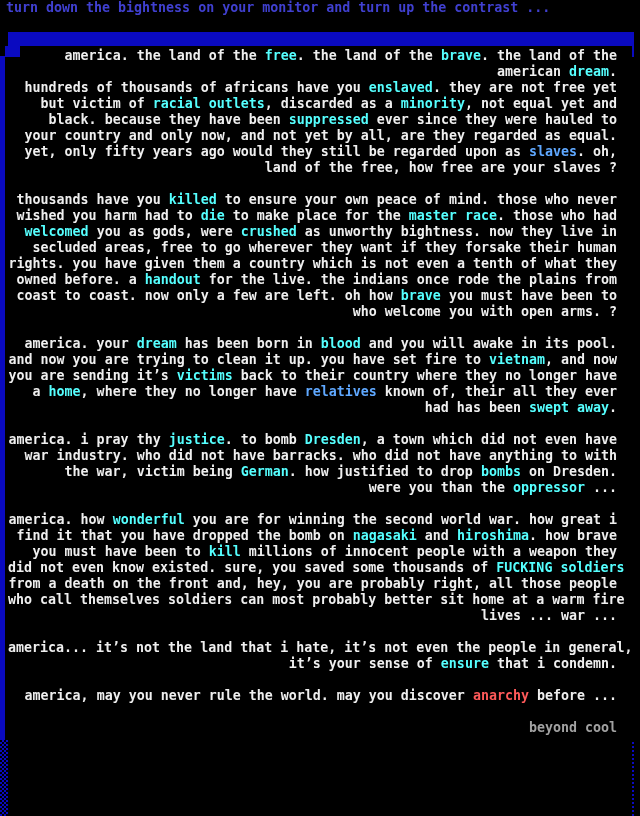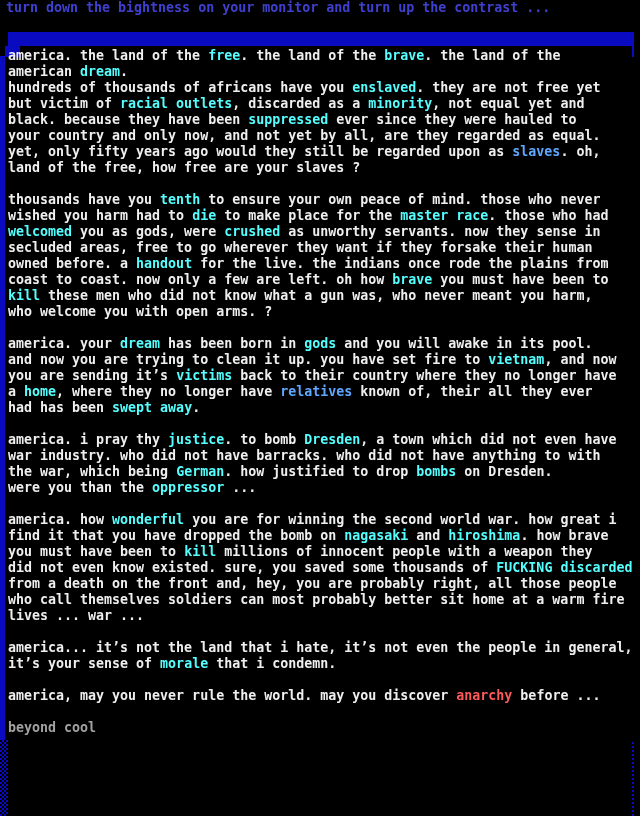--- a/index.html
+++ b/index.html
@@ -13,21 +13,21 @@
   }
   .line{
     height:16px;line-height:16px;font-size:13.3px;
     white-space:pre;letter-spacing:0;
   }
   .title-line{
     position:absolute;top:0;left:6px;
     color:var(--c-title,#4040d0);
   }
   .text-body{
-    position:absolute;top:48px;left:8px;right:17px;
+    position:absolute;top:48px;left:8px;right:17px;text-align:right;
   }
   .sw{color:var(--c-text,#efefef);}
   .sc{color:var(--c-hl,#55ffff);}
   .sb{color:var(--c-hl2,#5fa8ff);}
   .sr{color:var(--c-red,#ff5a5a);}
   .sg{color:var(--c-gray,#a2a2a2);}
   .bar{position:absolute;background:var(--c-border,#0101bd);}
   .frame-top{left:8px;top:32px;width:628px;height:14px;}
   .step-left{left:5px;top:46px;width:15px;height:11px;}
   .step-right{left:632px;top:44px;width:8px;height:13px;}
@@ -58,48 +58,48 @@
   <div class="text-body">
       <div class="line"><span class="sw">america. the land of the </span><span class="sc">free</span><span class="sw">. the land of the </span><span class="sc">brave</span><span class="sw">. the land of the</span></div>
       <div class="line"><span class="sw">american </span><span class="sc">dream</span><span class="sw">.</span></div>
       <div class="line"><span class="sw">hundreds of thousands of africans have you </span><span class="sc">enslaved</span><span class="sw">. they are not free yet</span></div>
       <div class="line"><span class="sw">but victim of </span><span class="sc">racial outlets</span><span class="sw">, discarded as a </span><span class="sc">minority</span><span class="sw">, not equal yet and</span></div>
       <div class="line"><span class="sw">black. because they have been </span><span class="sc">suppressed</span><span class="sw"> ever since they were hauled to</span></div>
       <div class="line"><span class="sw">your country and only now, and not yet by all, are they regarded as equal.</span></div>
       <div class="line"><span class="sw">yet, only fifty years ago would they still be regarded upon as </span><span class="sb">slaves</span><span class="sw">. oh,</span></div>
       <div class="line"><span class="sw">land of the free, how free are your slaves ?</span></div>
       <div class="line"></div>
-      <div class="line"><span class="sw">thousands have you </span><span class="sc">tenth</span><span class="sw"> to ensure your own peace of mind. those who never</span></div>
+      <div class="line"><span class="sw">thousands have you </span><span class="sc">killed</span><span class="sw"> to ensure your own peace of mind. those who never</span></div>
       <div class="line"><span class="sw">wished you harm had to </span><span class="sc">die</span><span class="sw"> to make place for the </span><span class="sc">master race</span><span class="sw">. those who had</span></div>
-      <div class="line"><span class="sc">welcomed</span><span class="sw"> you as gods, were </span><span class="sc">crushed</span><span class="sw"> as unworthy servants. now they sense in</span></div>
+      <div class="line"><span class="sc">welcomed</span><span class="sw"> you as gods, were </span><span class="sc">crushed</span><span class="sw"> as unworthy bightness. now they live in</span></div>
       <div class="line"><span class="sw">secluded areas, free to go wherever they want if they forsake their human</span></div>
+      <div class="line"><span class="sw">rights. you have given them a country which is not even a tenth of what they</span></div>
       <div class="line"><span class="sw">owned before. a </span><span class="sc">handout</span><span class="sw"> for the live. the indians once rode the plains from</span></div>
       <div class="line"><span class="sw">coast to coast. now only a few are left. oh how </span><span class="sc">brave</span><span class="sw"> you must have been to</span></div>
-      <div class="line"><span class="sc">kill</span><span class="sw"> these men who did not know what a gun was, who never meant you harm,</span></div>
       <div class="line"><span class="sw">who welcome you with open arms. ?</span></div>
       <div class="line"></div>
-      <div class="line"><span class="sw">america. your </span><span class="sc">dream</span><span class="sw"> has been born in </span><span class="sc">gods</span><span class="sw"> and you will awake in its pool.</span></div>
+      <div class="line"><span class="sw">america. your </span><span class="sc">dream</span><span class="sw"> has been born in </span><span class="sc">blood</span><span class="sw"> and you will awake in its pool.</span></div>
       <div class="line"><span class="sw">and now you are trying to clean it up. you have set fire to </span><span class="sc">vietnam</span><span class="sw">, and now</span></div>
       <div class="line"><span class="sw">you are sending it’s </span><span class="sc">victims</span><span class="sw"> back to their country where they no longer have</span></div>
       <div class="line"><span class="sw">a </span><span class="sc">home</span><span class="sw">, where they no longer have </span><span class="sb">relatives</span><span class="sw"> known of, their all they ever</span></div>
       <div class="line"><span class="sw">had has been </span><span class="sc">swept away</span><span class="sw">.</span></div>
       <div class="line"></div>
       <div class="line"><span class="sw">america. i pray thy </span><span class="sc">justice</span><span class="sw">. to bomb </span><span class="sc">Dresden</span><span class="sw">, a town which did not even have</span></div>
       <div class="line"><span class="sw">war industry. who did not have barracks. who did not have anything to with</span></div>
-      <div class="line"><span class="sw">the war, which being </span><span class="sc">German</span><span class="sw">. how justified to drop </span><span class="sc">bombs</span><span class="sw"> on Dresden.</span></div>
+      <div class="line"><span class="sw">the war, victim being </span><span class="sc">German</span><span class="sw">. how justified to drop </span><span class="sc">bombs</span><span class="sw"> on Dresden.</span></div>
       <div class="line"><span class="sw">were you than the </span><span class="sc">oppressor</span><span class="sw"> ...</span></div>
       <div class="line"></div>
       <div class="line"><span class="sw">america. how </span><span class="sc">wonderful</span><span class="sw"> you are for winning the second world war. how great i</span></div>
       <div class="line"><span class="sw">find it that you have dropped the bomb on </span><span class="sc">nagasaki</span><span class="sw"> and </span><span class="sc">hiroshima</span><span class="sw">. how brave</span></div>
       <div class="line"><span class="sw">you must have been to </span><span class="sc">kill</span><span class="sw"> millions of innocent people with a weapon they</span></div>
-      <div class="line"><span class="sw">did not even know existed. sure, you saved some thousands of </span><span class="sc">FUCKING discarded</span></div>
+      <div class="line"><span class="sw">did not even know existed. sure, you saved some thousands of </span><span class="sc">FUCKING soldiers</span></div>
       <div class="line"><span class="sw">from a death on the front and, hey, you are probably right, all those people</span></div>
       <div class="line"><span class="sw">who call themselves soldiers can most probably better sit home at a warm fire</span></div>
       <div class="line"><span class="sw">lives ... war ...</span></div>
       <div class="line"></div>
       <div class="line"><span class="sw">america... it’s not the land that i hate, it’s not even the people in general,</span></div>
-      <div class="line"><span class="sw">it’s your sense of </span><span class="sc">morale</span><span class="sw"> that i condemn.</span></div>
+      <div class="line"><span class="sw">it’s your sense of </span><span class="sc">ensure</span><span class="sw"> that i condemn.</span></div>
       <div class="line"></div>
       <div class="line"><span class="sw">america, may you never rule the world. may you discover </span><span class="sr">anarchy</span><span class="sw"> before ...</span></div>
       <div class="line"></div>
       <div class="line"><span class="sg">beyond cool</span></div>
     </div>
 </div>
 
 </body></html>

